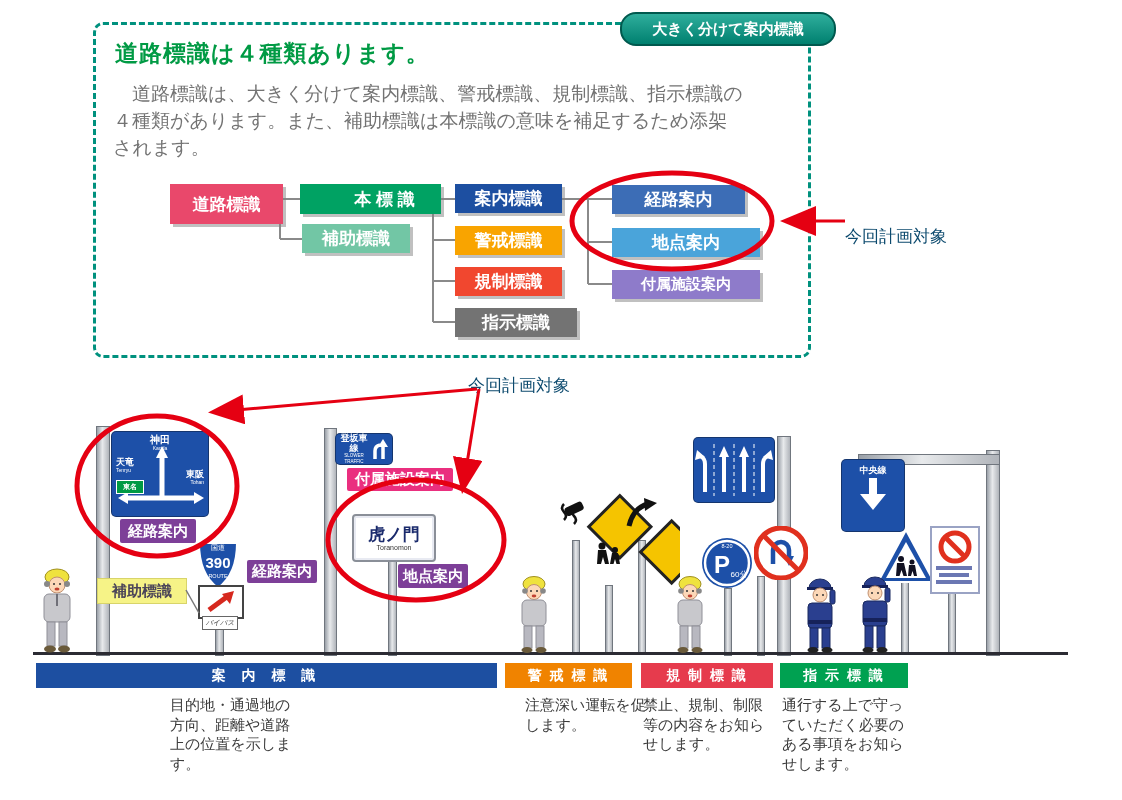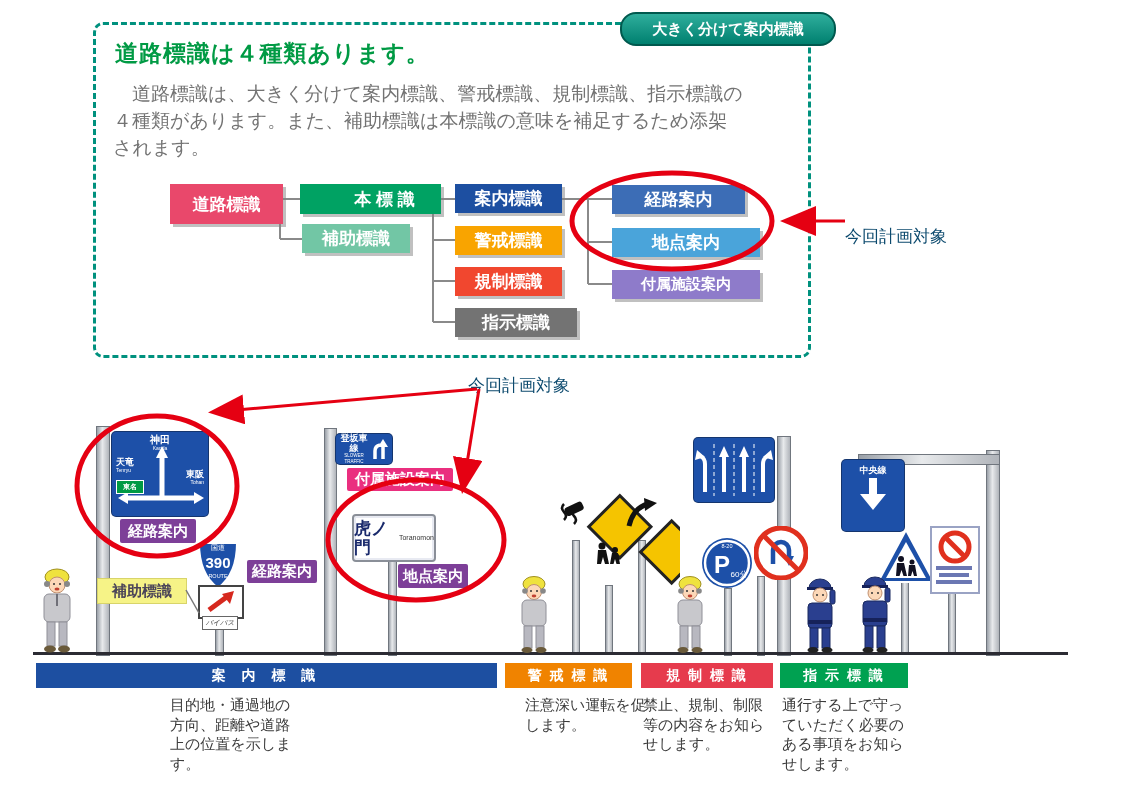--- a/index.html
+++ b/index.html
@@ -56,21 +56,21 @@
 
   
   .tozaka{left:336px;top:434px;width:56px;height:30px;display:flex;align-items:center;padding:0 3px;box-sizing:border-box;}
   .tz-txt{flex:1;text-align:center;}
   .tz-t1{font-size:9px;font-weight:bold;line-height:10px;}
   .tz-t2{font-size:4.5px;line-height:6px;}
 
   
   .toranomon{position:absolute;left:352px;top:514px;width:80px;height:44px;background:#fff;
              border:2px solid #8a8f98;border-radius:4px;box-shadow:inset 0 0 0 2px #e8eaf2;
-             display:flex;flex-direction:row;align-items:center;justify-content:center;z-index:3;}
+             display:flex;flex-direction:column;align-items:center;justify-content:center;z-index:3;}
   .tn-ja{color:#1a2a6c;font-weight:bold;font-size:17px;line-height:19px;}
   .tn-en{color:#333;font-size:7px;line-height:8px;}
 
   
   .arrowsign{position:absolute;left:198px;top:585px;width:42px;height:30px;background:#fff;border:2px solid #444;z-index:3;}
   .bypassplate{position:absolute;left:202px;top:616px;width:34px;height:12px;background:#fff;border:1px solid #666;
                font-size:7px;font-style:italic;color:#333;display:flex;align-items:center;justify-content:center;z-index:3;}
 
   
   .chuo{left:842px;top:460px;width:62px;height:71px;}

